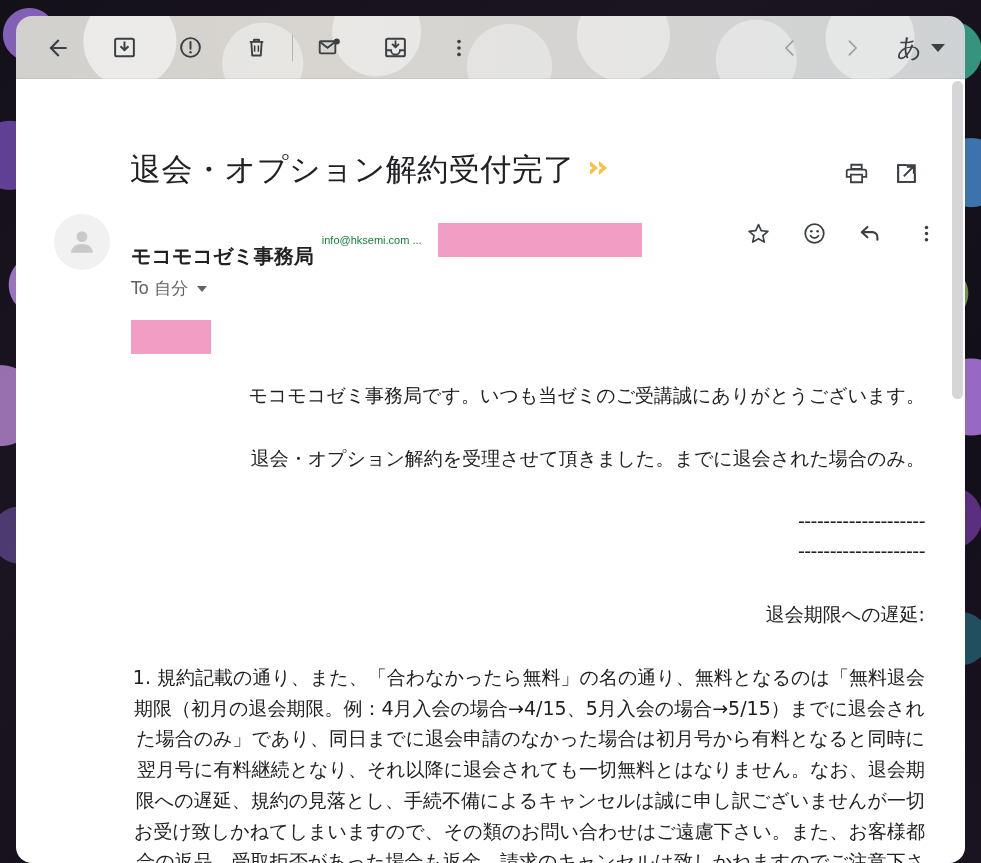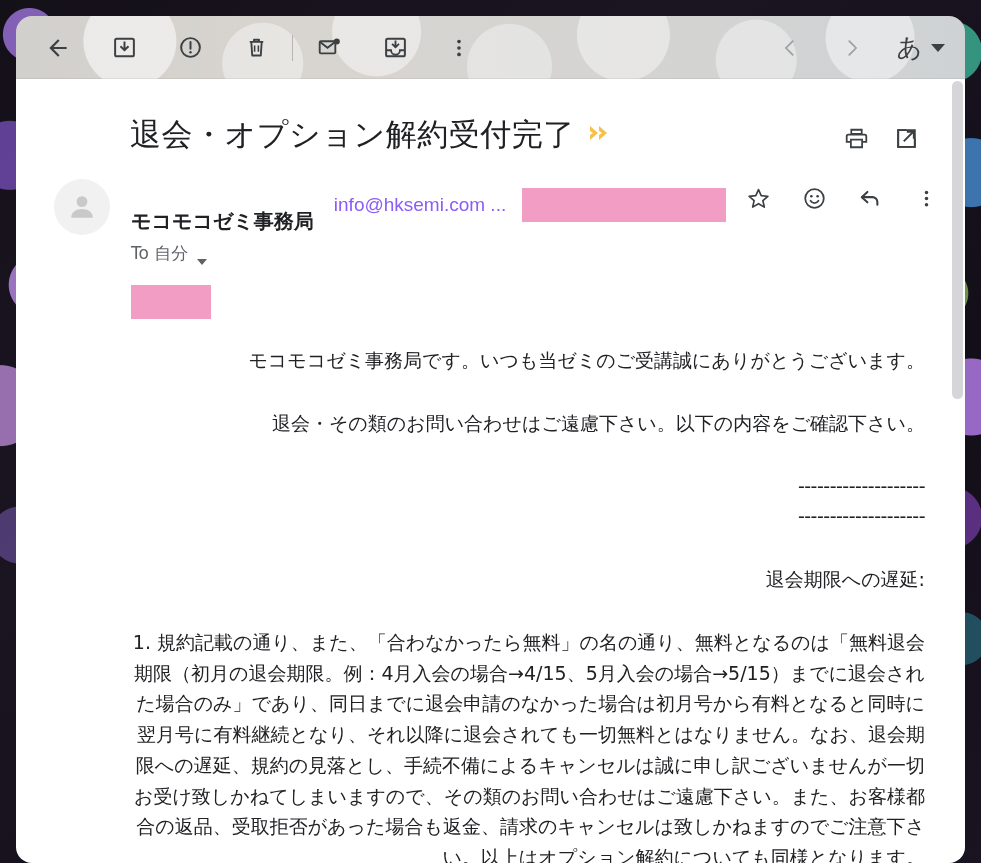--- a/index.html
+++ b/index.html
@@ -107,20 +107,21 @@
     position: relative;
     height: 784px;
     background: #ffffff;
     overflow: hidden;
   }
 
   #subject-row {
     display: flex;
     align-items: flex-start;
     padding: 34px 30px 0 114px;
+    margin-top: 35px;
   }
   #subject {
     font-size: 31px;
     color: #202124;
     font-family: "DejaVu Sans", sans-serif;
     font-weight: 400;
     letter-spacing: .5px;
     line-height: 1.25;
     flex: 1 1 auto;
   }
@@ -169,37 +170,37 @@
   }
   #sender-name {
     font-size: 20px;
     font-weight: bold;
     color: #202124;
     font-family: "DejaVu Sans", sans-serif;
     white-space: nowrap;
     margin-top: 33px;
   }
   #sender-email {
-    font-size: 19px;
-    color: #8b5cf6;
-    margin-left: 20px;
+    font-size: 11px;
+    color: #15803d;
+    margin-left: 8px;
     white-space: nowrap;
   }
   .redaction {
     background: #f29ec4;
     display: inline-block;
   }
   #redaction-header {
     width: 204px; height: 34px;
     margin-left: 16px;
     flex: 0 0 auto;
   }
   #to-line {
     display: flex;
-    align-items: flex-end;
+    align-items: center;
     margin-top: 9px;
   }
   #to-text {
     font-size: 17px;
     color: #5f6368;
     font-family: "DejaVu Sans", sans-serif;
   }
   .caret-small {
     width: 0; height: 0;
     border-left: 5px solid transparent;
@@ -430,21 +431,21 @@
             </svg>
           </div>
         </div>
       </div>
 
       <div class="redaction" id="redaction-body"></div>
 
       
       <div id="body">
         <p>モコモコゼミ事務局です。いつも当ゼミのご受講誠にありがとうございます。</p>
-        <p>退会・その類のお問い合わせはご遠慮下さい。以下の内容をご確認下さい。</p>
+        <p>退会・オプション解約を受理させて頂きました。までに退会された場合のみ。</p>
         <p class="tight dash-line">--------------------</p>
         <p class="dash-line">--------------------</p>
         <p>退会期限への遅延:</p>
         <p>1. 規約記載の通り、また、「合わなかったら無料」の名の通り、無料となるのは「無料退会期限（初月の退会期限。例：4月入会の場合→4/15、5月入会の場合→5/15）までに退会された場合のみ」であり、同日までに退会申請のなかった場合は初月号から有料となると同時に翌月号に有料継続となり、それ以降に退会されても一切無料とはなりません。なお、退会期限への遅延、規約の見落とし、手続不備によるキャンセルは誠に申し訳ございませんが一切お受け致しかねてしまいますので、その類のお問い合わせはご遠慮下さい。また、お客様都合の返品、受取拒否があった場合も返金、請求のキャンセルは致しかねますのでご注意下さい。以上はオプション解約についても同様となります。</p>
       </div>
 
       <div id="scrollbar-track">
         <div id="scrollbar-thumb"></div>
       </div>
 

